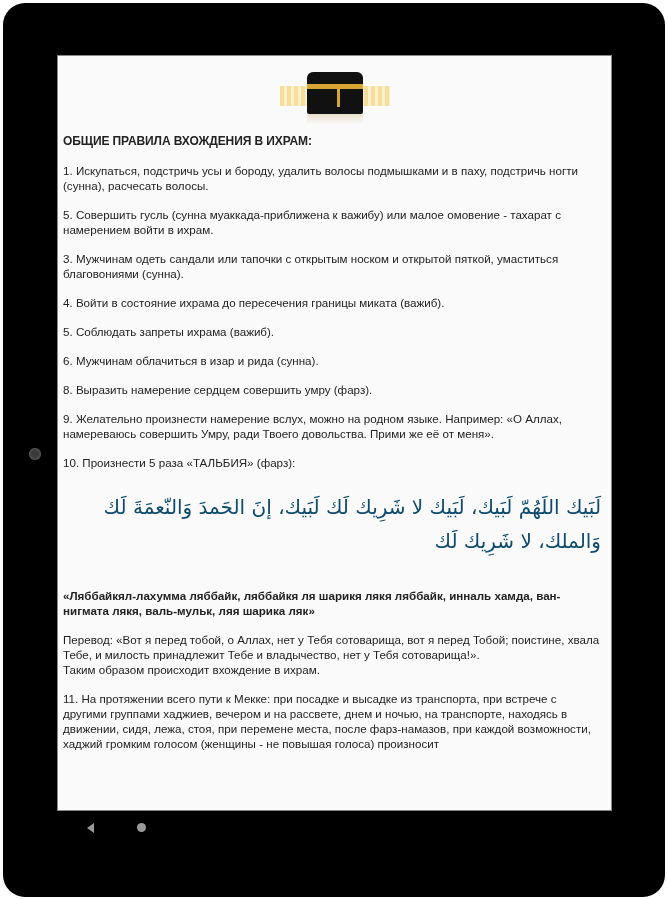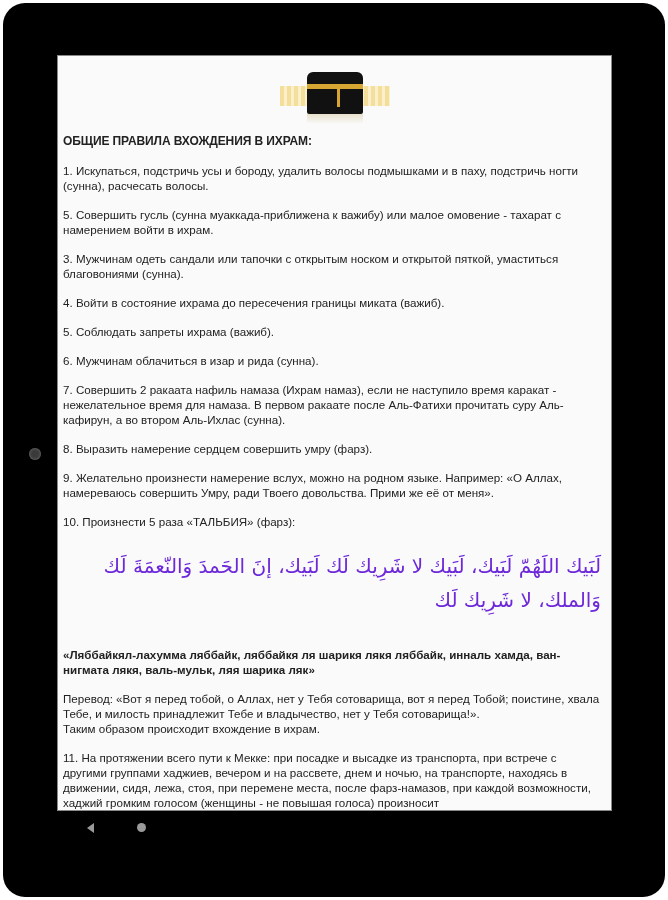--- a/index.html
+++ b/index.html
@@ -9,21 +9,21 @@
   .screen { position:absolute; left:57px; top:55px; width:555px; height:756px; background:#fafafa; overflow:hidden; border:1px solid #888; box-sizing:border-box; }
   .logo { position:relative; width:110px; height:54px; margin:6px auto 0 auto; }
   .logo .rail { position:absolute; left:0; top:24px; width:110px; height:20px; background:repeating-linear-gradient(90deg,#f3d98a 0 4px,#fbeec2 4px 7px); opacity:0.85; }
   .logo .kaaba { position:absolute; left:27px; top:10px; width:56px; height:42px; background:#111; border-radius:6px 6px 2px 2px; }
   .logo .band { position:absolute; left:27px; top:22px; width:56px; height:5px; background:#d6a532; }
   .logo .door { position:absolute; left:57px; top:27px; width:3px; height:18px; background:#d6a532; }
   .logo .reflect { position:absolute; left:27px; top:52px; width:56px; height:10px; background:linear-gradient(#e8e0cc,#fafafa); }
   .content { padding:0 8px 0 5px; font-size:11.6px; line-height:15px; color:#222; }
   .heading { font-weight:bold; margin-top:18px; font-size:12px; letter-spacing:-0.1px; }
   p { margin:14px 0 0 0; }
-  .arabic { direction:rtl; text-align:right; font-family:"DejaVu Sans", sans-serif; font-size:20px; line-height:34px; margin-top:20px; color:#6d28d9; padding-right:2px; }
+  .arabic { direction:rtl; text-align:right; font-family:"DejaVu Sans", sans-serif; font-size:20px; line-height:34px; margin-top:20px; color:#0c4a6e; padding-right:2px; }
   .translit { font-weight:bold; margin-top:30px; }
   .bold { font-weight:normal; }
   .navbar { position:absolute; left:57px; top:815px; width:555px; height:30px; }
   .nav-back { position:absolute; left:30px; top:8px; width:0; height:0; border-top:5px solid transparent; border-bottom:5px solid transparent; border-right:7px solid #9a9a9a; }
   .nav-home { position:absolute; left:80px; top:8px; width:9px; height:9px; border-radius:50%; background:#9a9a9a; }
 </style>
 </head>
 <body>
 
 <div class="device">
@@ -39,21 +39,20 @@
     <div class="reflect"></div>
   </div>
   <div class="content">
     <div class="heading">ОБЩИЕ ПРАВИЛА ВХОЖДЕНИЯ В ИХРАМ:</div>
     <p>1. Искупаться, подстричь усы и бороду, удалить волосы подмышками и в паху, подстричь ногти (сунна), расчесать волосы.</p>
     <p>5. Совершить гусль (сунна муаккада-приближена к важибу) или малое омовение - тахарат с намерением войти в ихрам.</p>
     <p>3. Мужчинам одеть сандали или тапочки с открытым носком и открытой пяткой, умаститься благовониями (сунна).</p>
     <p>4. Войти в состояние ихрама до пересечения границы миката (важиб).</p>
     <p>5. Соблюдать запреты ихрама (важиб).</p>
     <p>6. Мужчинам облачиться в изар и рида (сунна).</p>
-    <p>7. Совершить 2 ракаата нафиль намаза (Ихрам намаз), если не наступило время каракат - нежелательное время для намаза. В первом ракаате после Аль-Фатихи прочитать суру Аль-кафирун, а во втором Аль-Ихлас (сунна).</p>
     <p>8. Выразить намерение сердцем совершить умру (фарз).</p>
     <p>9. Желательно произнести намерение вслух, можно на родном языке. Например: «О Аллах, намереваюсь совершить Умру, ради Твоего довольства. Прими же её от меня».</p>
     <p><span>10. Произнести 5 раза </span><span class="bold">«ТАЛЬБИЯ» (фарз):</span></p>
     <div class="arabic">لَبَيك اللَهُمّ لَبَيك، لَبَيك لا شَرِيك لَك لَبَيك، إنَ الحَمدَ وَالنّعمَةَ لَك وَالملك، لا شَرِيك لَك</div>
     <p class="translit">«Ляббайкял-лахумма ляббайк, ляббайкя ля шарикя лякя ляббайк, инналь хамда, ван-нигмата лякя, валь-мульк, ляя шарика ляк»</p>
     <p><span>Перевод: «Вот я перед тобой, о Аллах, нет у Тебя сотоварища, вот я перед Тобой; поистине, хвала Тебе, и милость принадлежит Тебе и владычество, нет у Тебя сотоварища!».</span><br><span>Таким образом происходит вхождение в ихрам.</span></p>
     <p style="">11. На протяжении всего пути к Мекке: при посадке и высадке из транспорта, при встрече с другими группами хаджиев, вечером и на рассвете, днем и ночью, на транспорте, находясь в движении, сидя, лежа, стоя, при перемене места, после фарз-намазов, при каждой возможности, хаджий громким голосом (женщины - не повышая голоса) произносит</p>
   </div>
 </div>
 

